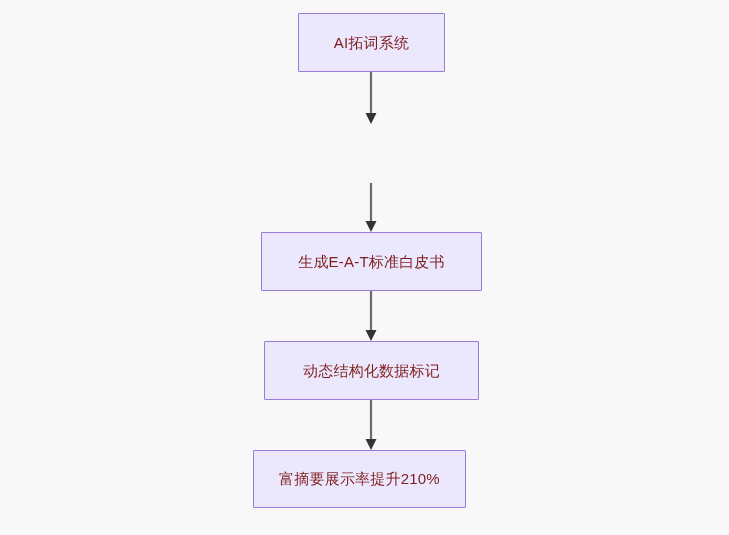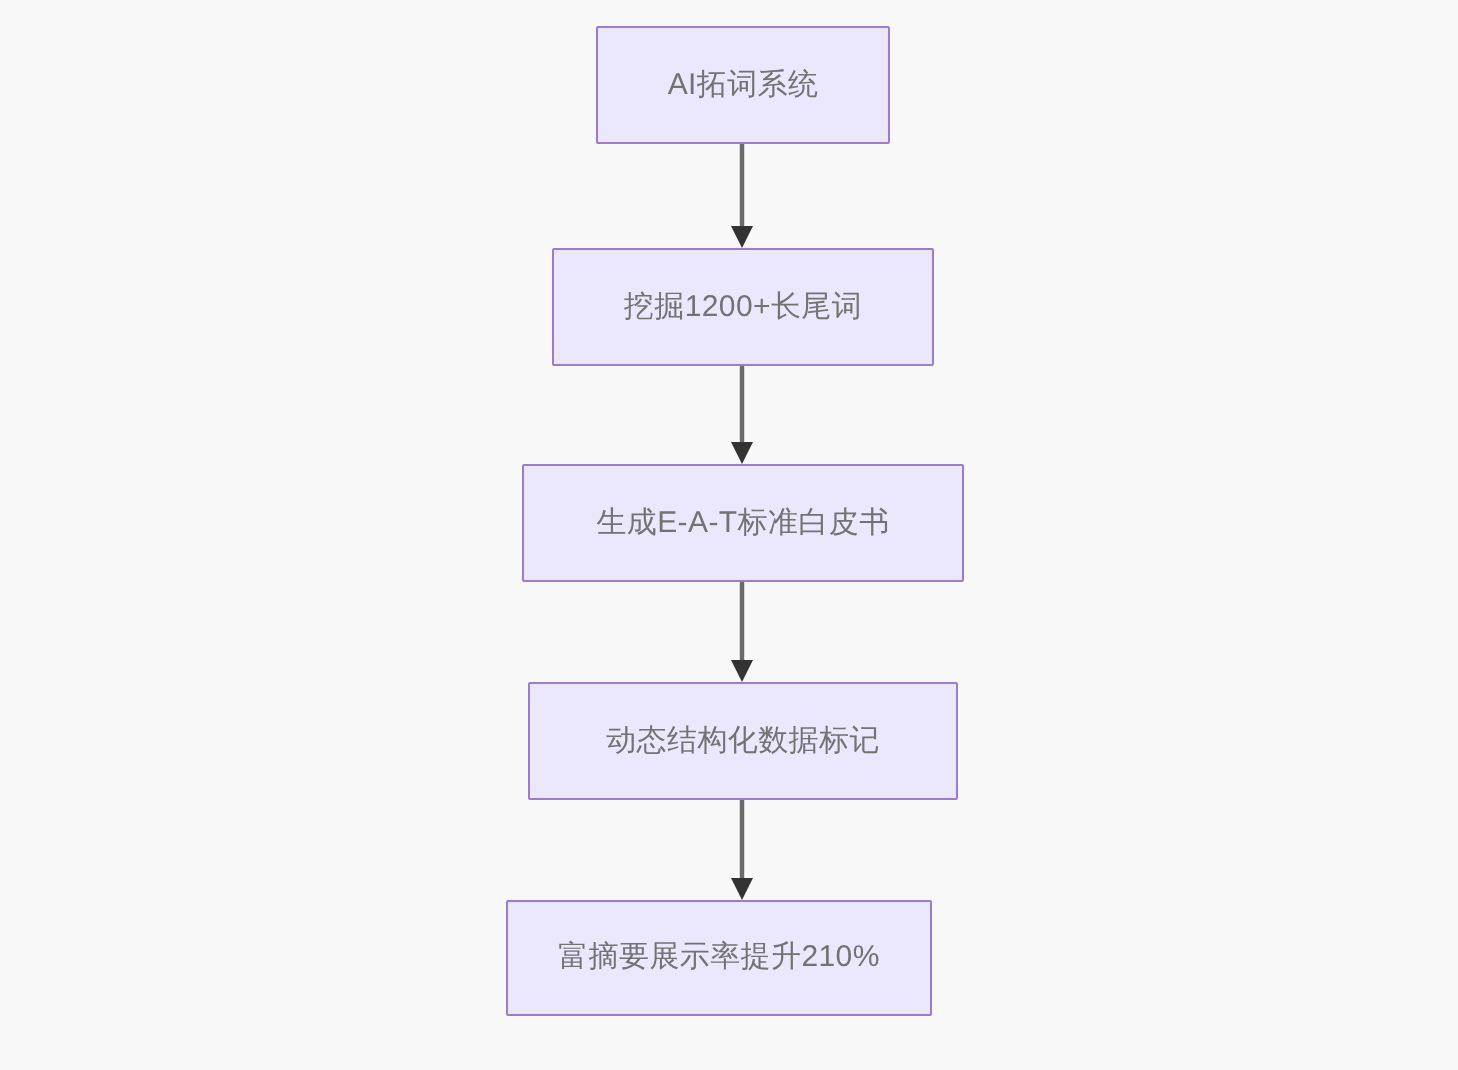--- a/index.html
+++ b/index.html
@@ -22,21 +22,21 @@
 
   .node {
     position: absolute;
     box-sizing: border-box;
     background: #ebe8fd;
     border: 1.4px solid #9a7bd8;
     border-radius: 1px;
     display: flex;
     align-items: center;
     justify-content: center;
-    color: #737373;
+    color: #7f1d1d;
     font-size: 15px;
     line-height: 1.2;
     letter-spacing: 0.2px;
     white-space: nowrap;
   }
 
   .node-label {
     display: block;
   }
 
@@ -90,23 +90,20 @@
     <g>
       <line class="edge-line" x1="371" y1="400" x2="371" y2="441"></line>
       <polygon class="edge-head" points="371,450 365.5,439 376.5,439"></polygon>
     </g>
   </svg>
 
   <div class="node node-1">
     <span class="node-label">AI拓词系统</span>
   </div>
 
-  <div class="node node-2">
-    <span class="node-label">挖掘1200+长尾词</span>
-  </div>
 
   <div class="node node-4">
     <span class="node-label">动态结构化数据标记</span>
   </div>
 
   <div class="node node-3">
     <span class="node-label">生成E-A-T标准白皮书</span>
   </div>
 
   <div class="node node-5">

